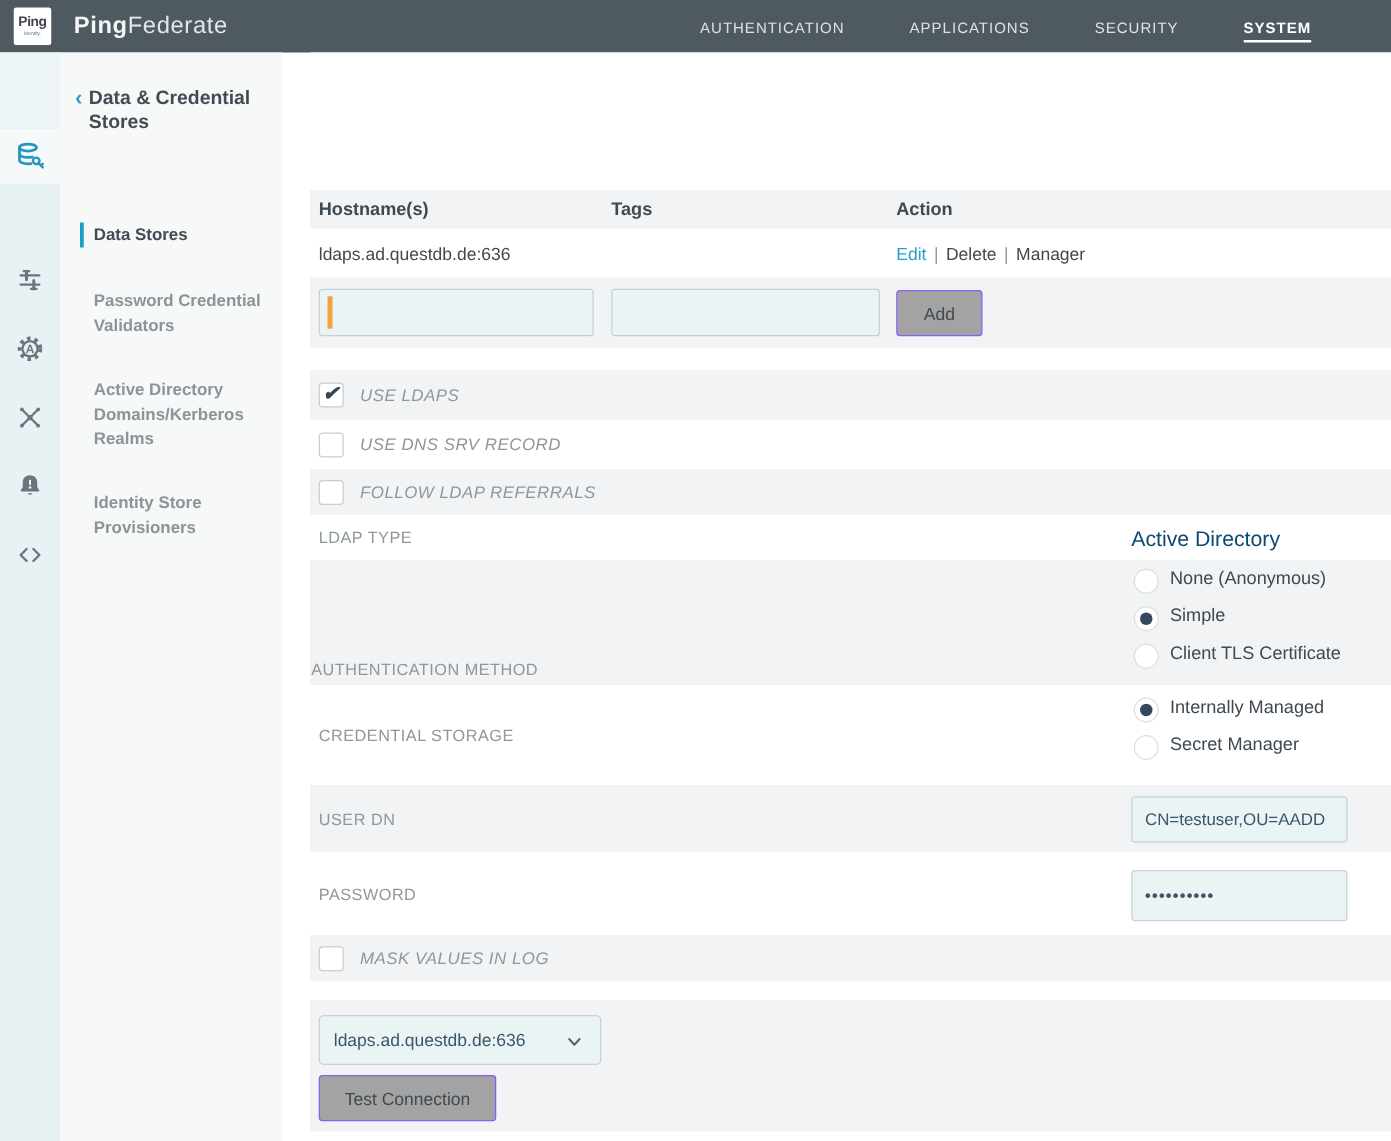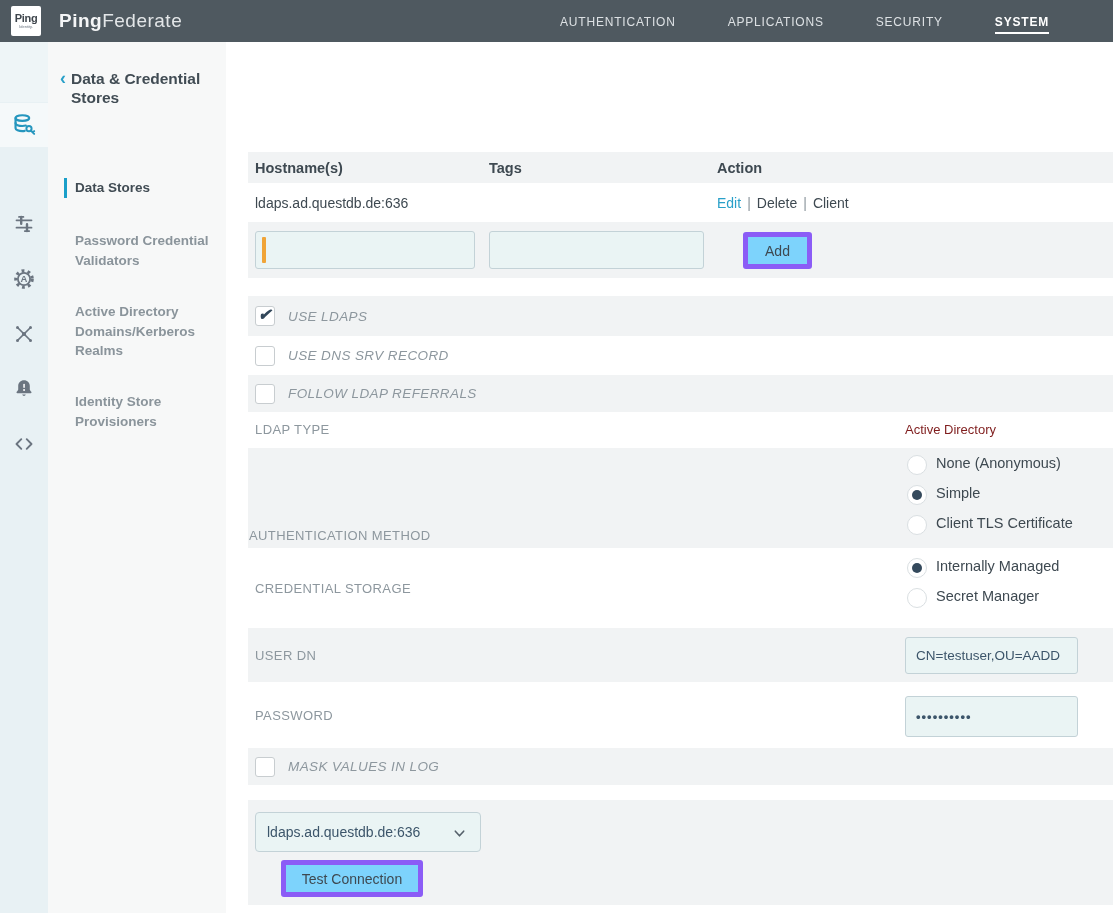--- a/index.html
+++ b/index.html
@@ -108,23 +108,23 @@
   #input-row { top: 180px; height: 56px; }
   .host-input-wrap { position: absolute; top: 9px; height: 38px; }
   #new-host-wrap { left: 7px; width: 220px; }
   #new-tags-wrap { left: 241px; width: 215px; }
   .host-input-wrap input { width: 100%; height: 100%; }
   .caret {
     position: absolute; left: 7px; top: 6px; width: 4px; height: 26px;
     background: #f0a437; border-radius: 1px;
   }
   .btn {
-    background: #7dd3fc; border: 5px solid #8b5cf6; border-radius: 3px;
+    background: #a3a3a3; border: 1px solid #8b5cf6; border-radius: 3px;
     font-family: "Liberation Sans", sans-serif;
-    font-size: 14px; color: #3e4951; cursor: pointer; margin-left: 26px;
+    font-size: 14px; color: #3e4951; cursor: pointer;
   }
   #add-btn { position: absolute; left: 469px; top: 10px; width: 69px; height: 37px; }
 
   
   .cb-row { display: flex; align-items: center; font-style: italic; }
   #cb-row-1 { top: 254px; height: 40px; }
   #cb-row-2 { top: 294px; height: 39px; }
   #cb-row-3 { top: 333px; height: 37px; }
   #mask-row { top: 706px; height: 37px; }
   .checkbox {
@@ -134,21 +134,21 @@
   }
   .checkbox.checked::after {
     content: "\2714"; position: absolute; left: 2px; top: -2px;
     font-size: 16px; color: #32475a; font-weight: bold;
   }
   .cb-label { margin-left: 13px; font-size: 13.5px; color: #8d979e; letter-spacing: 0.4px; cursor: default; }
 
   
   #ldap-type-row { top: 370px; height: 36px; }
   #ldap-type-row .field-label { position: absolute; left: 7px; top: 10px; }
-  #ldap-type-value { position: absolute; left: 657px; top: 10px; font-size: 13px; color: #7f1d1d; cursor: default; }
+  #ldap-type-value { position: absolute; left: 657px; top: 10px; font-size: 17px; color: #0c4a6e; cursor: default; }
 
   
   #auth-row { top: 406px; height: 100px; }
   #auth-row .field-label { position: absolute; left: 1px; top: 44px; margin-top: 36px; }
   #cred-row { top: 506px; height: 80px; }
   #cred-row .field-label { position: absolute; left: 7px; top: 33px; }
   .radio-group { position: absolute; left: 659px; display: flex; flex-direction: column; }
   #auth-group { top: 7px; }
   #cred-group { top: 10px; }
   .radio-option { display: flex; align-items: flex-start; height: 30px; cursor: pointer; }
@@ -279,21 +279,21 @@
       <span class="col col-2">Tags</span>
       <span class="col col-3">Action</span>
     </div>
     <div class="row white" id="table-row">
       <span class="cell col-1">ldaps.ad.questdb.de:636</span>
       <span class="cell col-3 action-cell">
         <span class="action-link-edit">Edit</span>
         <span class="action-sep">|</span>
         <span>Delete</span>
         <span class="action-sep">|</span>
-        <span>Client</span>
+        <span>Manager</span>
       </span>
     </div>
     <div class="row gray" id="input-row">
       <div class="host-input-wrap" id="new-host-wrap">
         <input class="tinput" value="" style="">
         <div class="caret"></div>
       </div>
       <div class="host-input-wrap" id="new-tags-wrap">
         <input class="tinput" value="" style="">
       </div>

